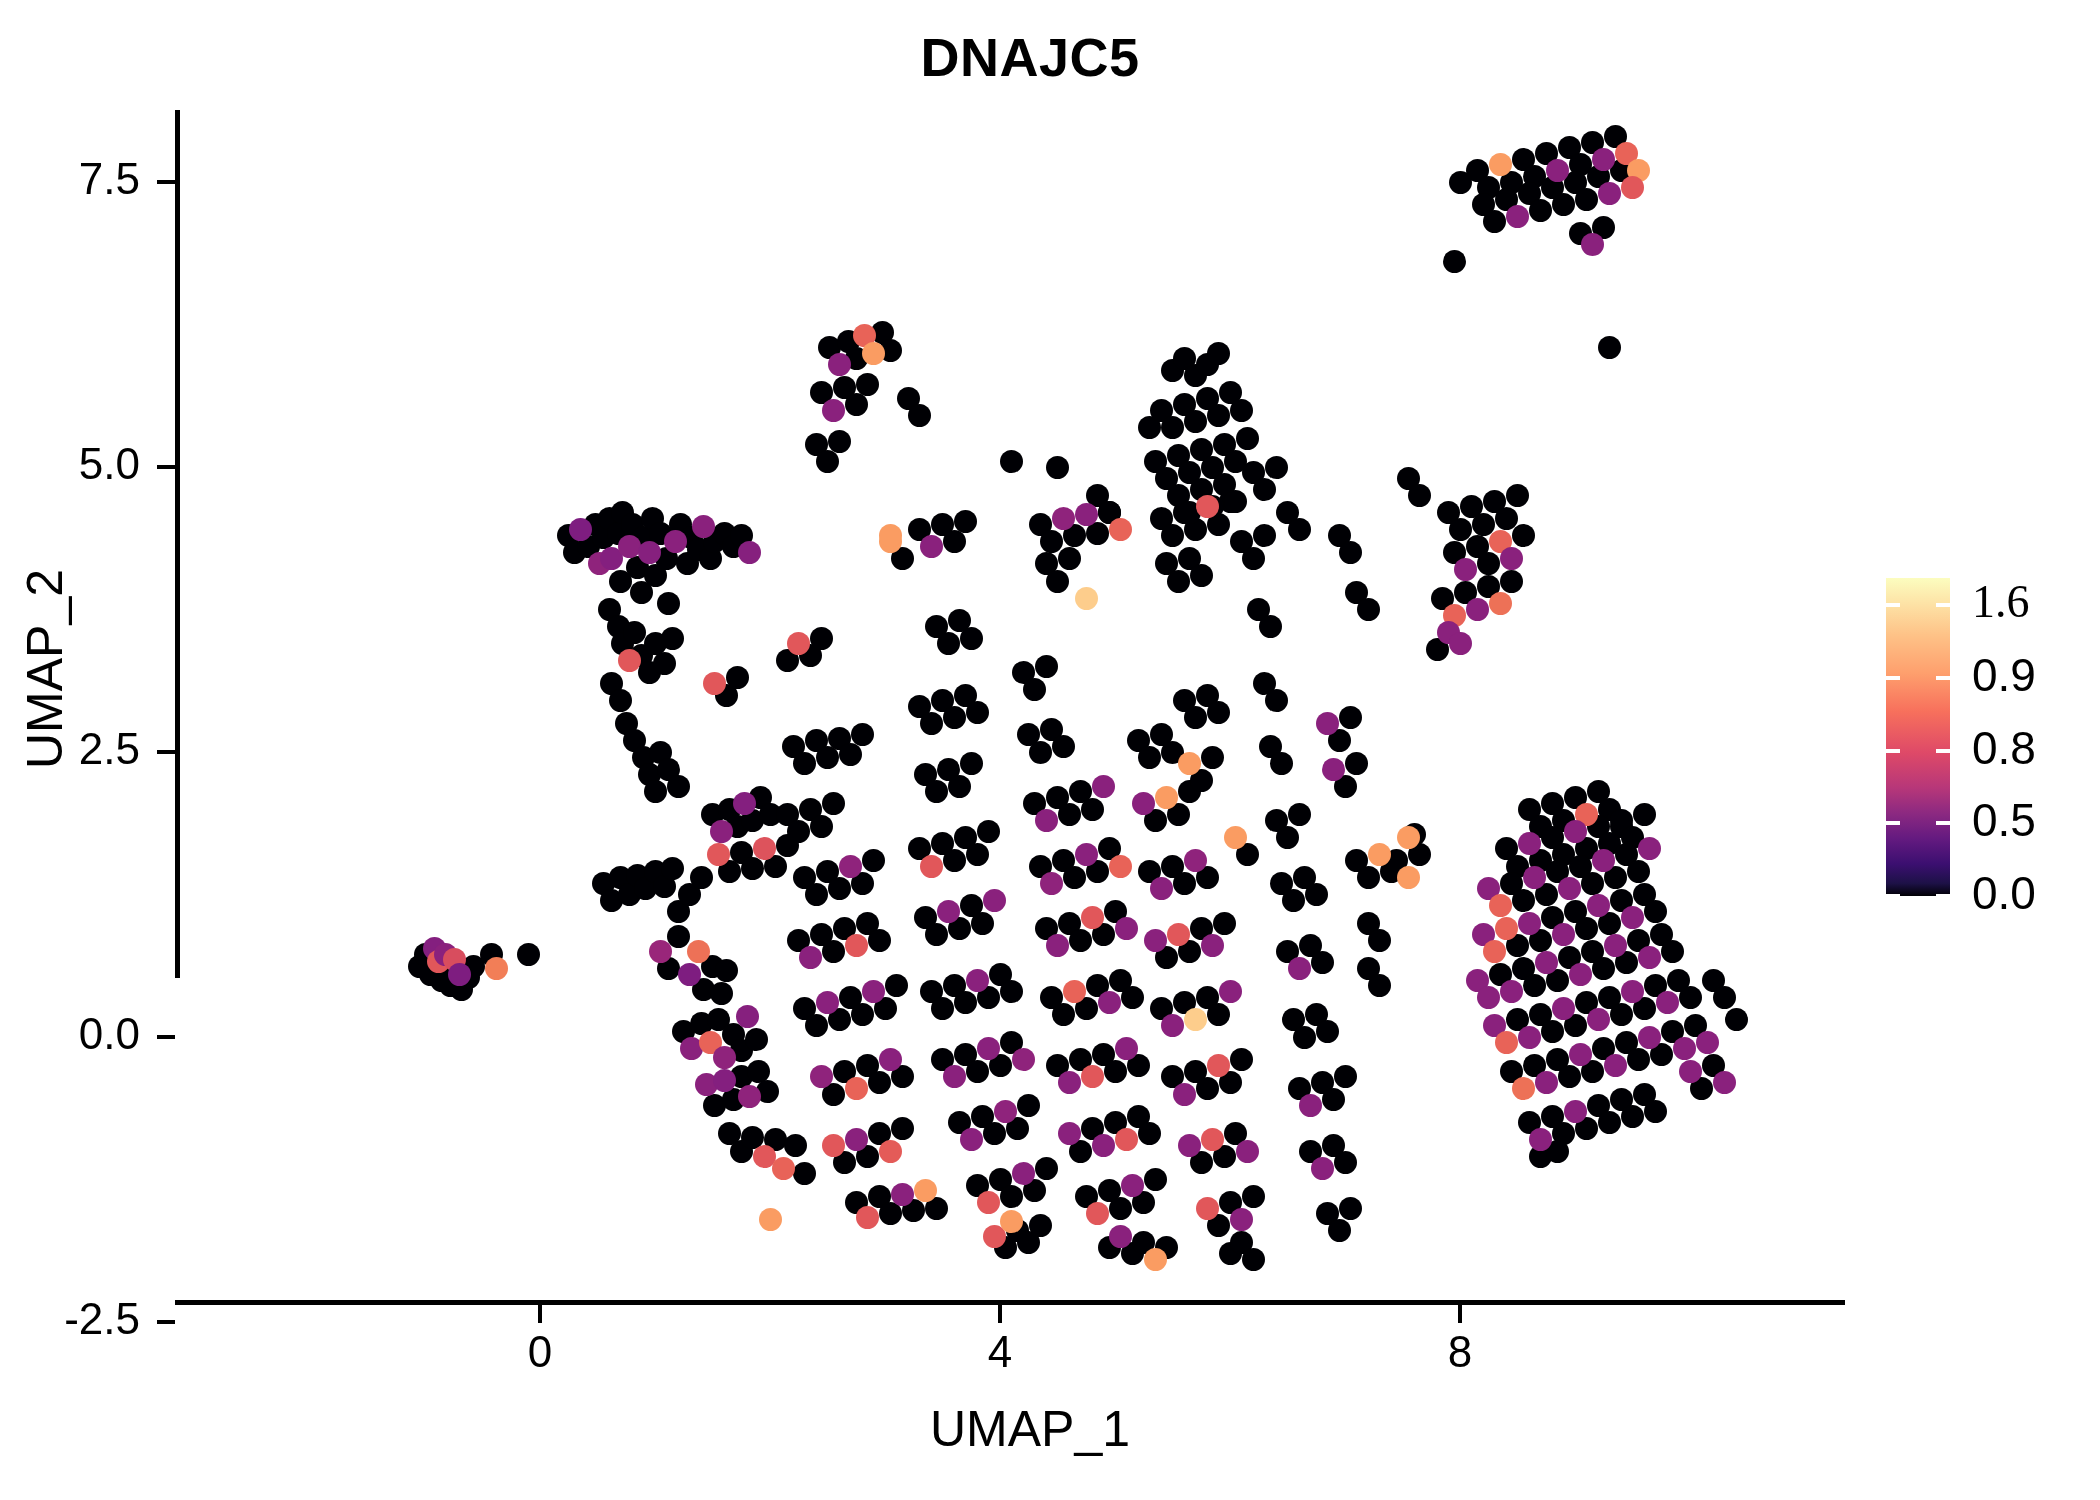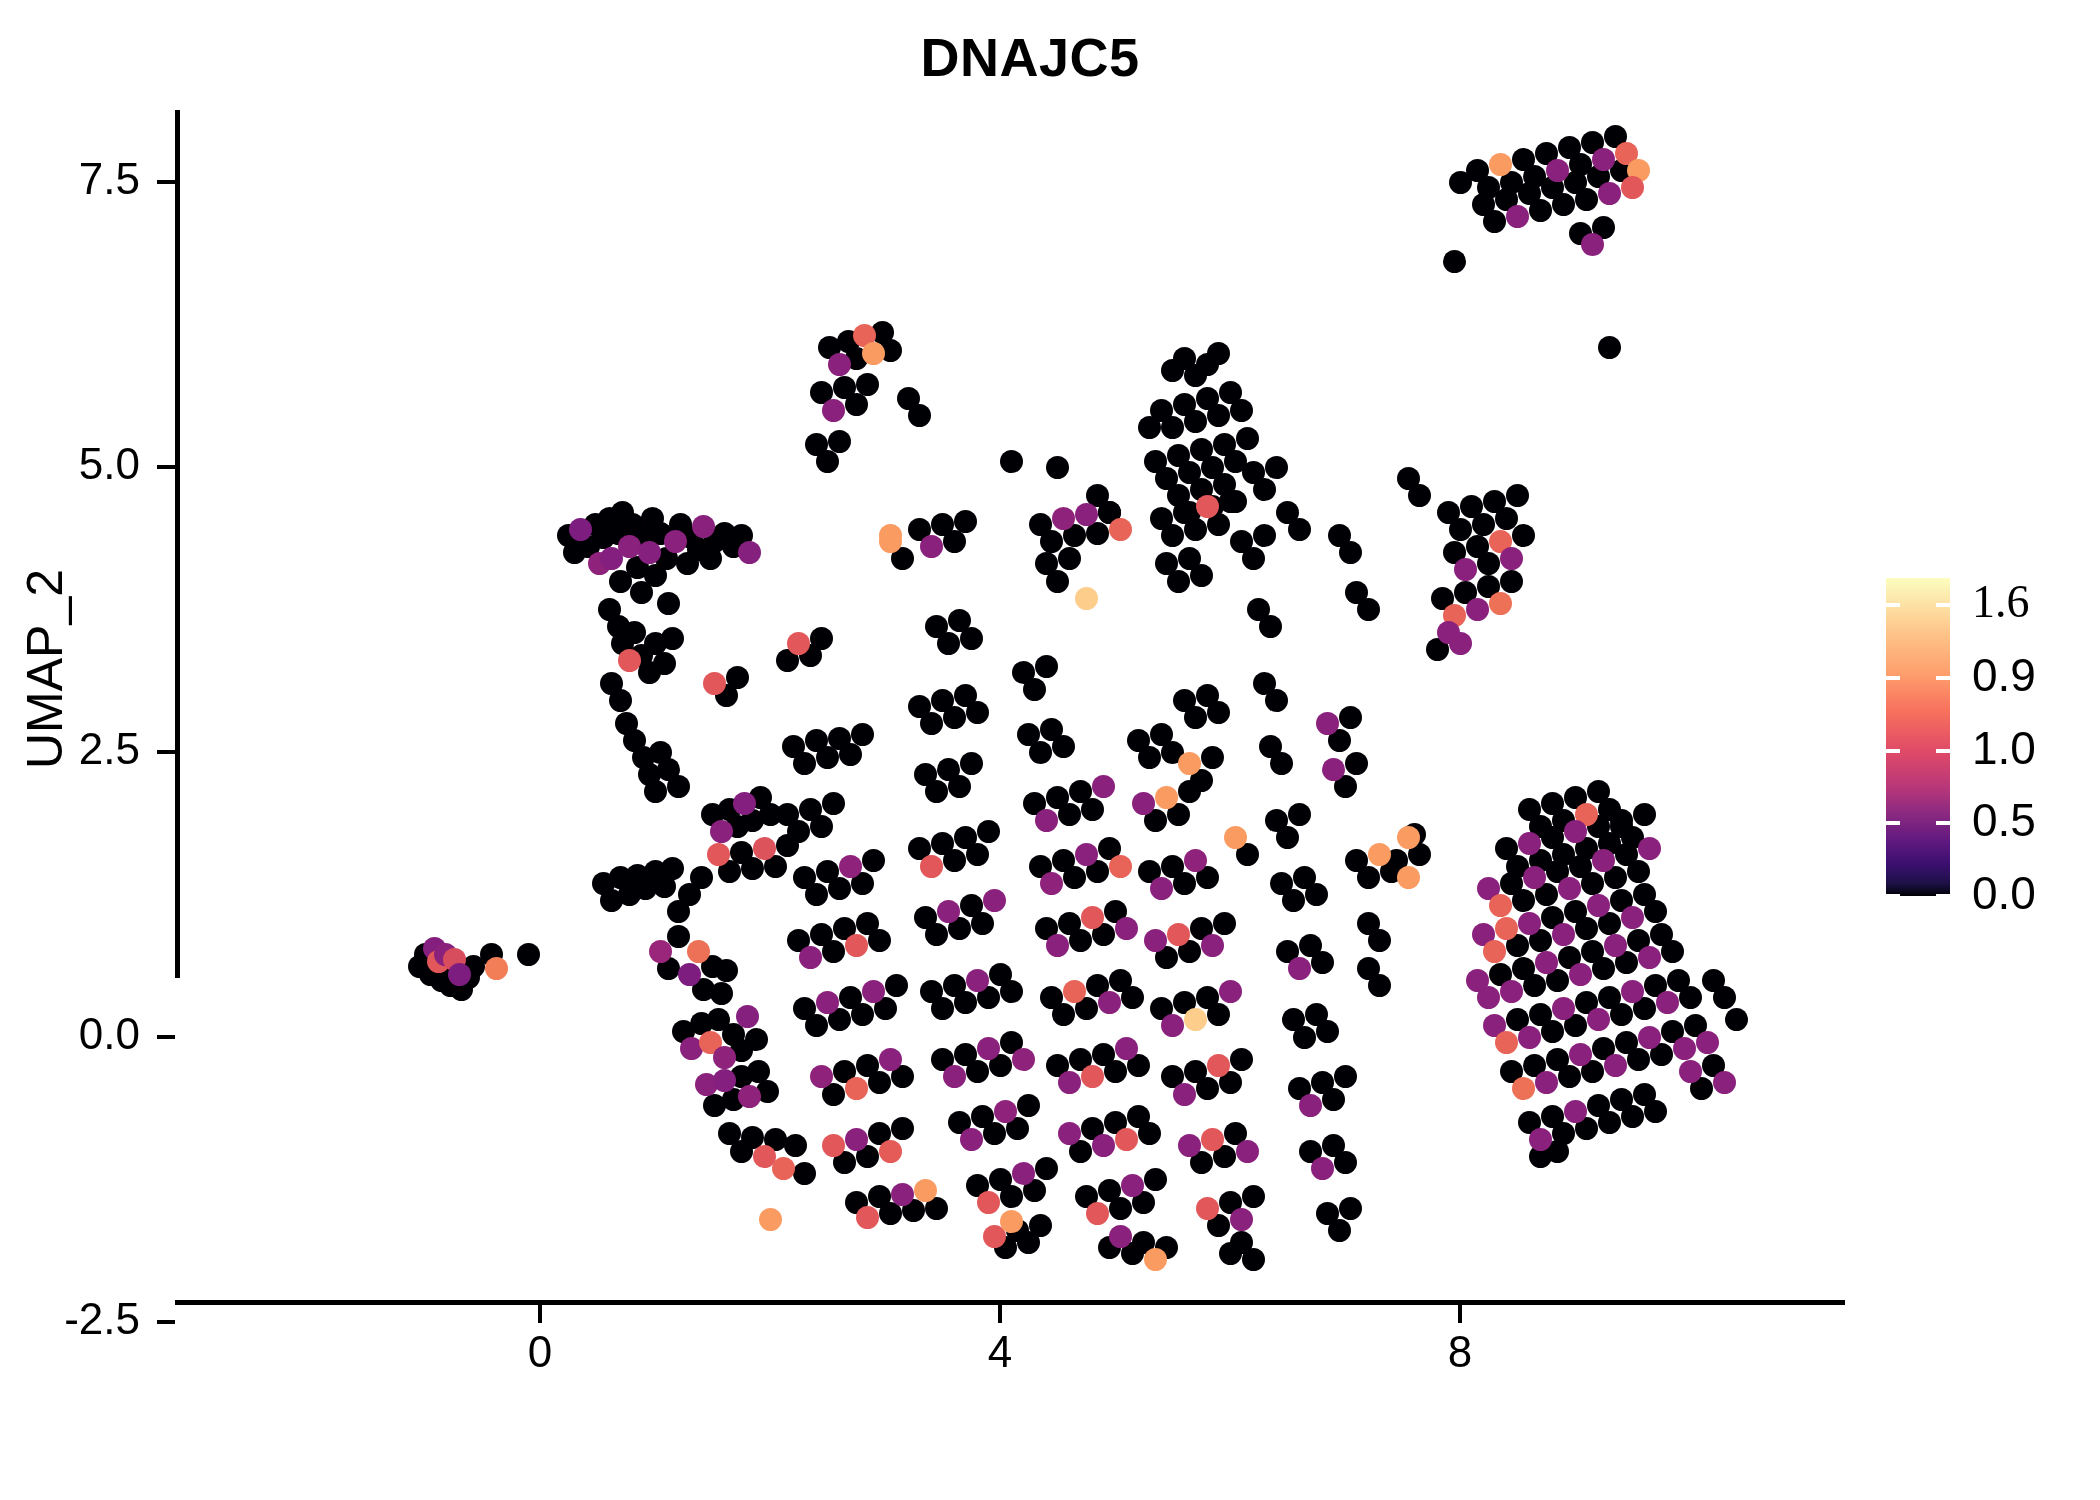--- a/index.html
+++ b/index.html
@@ -55,20 +55,21 @@
   <div id="xticks-holder">
       <div class="xtick" style="left: 538px;"></div>
       <div class="xtick-label" style="left: 480px;">0</div>
       <div class="xtick" style="left: 998px;"></div>
       <div class="xtick-label" style="left: 940px;">4</div>
       <div class="xtick" style="left: 1458px;"></div>
       <div class="xtick-label" style="left: 1400px;">8</div>
     </div>
 
   <div id="ylabel">UMAP_2</div>
+  <div id="xlabel">UMAP_1</div>
 
   <div id="points-layer">
       <div class="pt" style="left: 407.75px; top: 954.82px; background: rgb(0, 0, 4); z-index: 2;"></div>
       <div class="pt" style="left: 413.5px; top: 943.42px; background: rgb(0, 0, 4); z-index: 2;"></div>
       <div class="pt" style="left: 419.25px; top: 962.8px; background: rgb(0, 0, 4); z-index: 2;"></div>
       <div class="pt" style="left: 422.7px; top: 936.58px; background: rgb(132, 31, 127); z-index: 3;"></div>
       <div class="pt" style="left: 427.3px; top: 950.26px; background: rgb(225, 87, 90); z-index: 3;"></div>
       <div class="pt" style="left: 429.6px; top: 968.5px; background: rgb(0, 0, 4); z-index: 2;"></div>
       <div class="pt" style="left: 434.2px; top: 943.42px; background: rgb(138, 33, 125); z-index: 3;"></div>
       <div class="pt" style="left: 436.5px; top: 959.38px; background: rgb(0, 0, 4); z-index: 2;"></div>
@@ -802,18 +803,18 @@
       <div class="legend-tick" style="top: 748.629px; left: 1886px;"></div>
       <div class="legend-tick" style="top: 748.629px; left: 1936px;"></div>
       <div class="legend-tick" style="top: 675.943px; left: 1886px;"></div>
       <div class="legend-tick" style="top: 675.943px; left: 1936px;"></div>
       <div class="legend-tick" style="top: 603.257px; left: 1886px;"></div>
       <div class="legend-tick" style="top: 603.257px; left: 1936px;"></div>
     </div>
   <div id="legend-labels">
       <div class="legend-label" style="top: 866px;">0.0</div>
       <div class="legend-label" style="top: 793.314px;">0.5</div>
-      <div class="legend-label" style="top: 720.629px;">1.0</div>
+      <div class="legend-label" style="top: 720.629px;">0.8</div>
       <div class="legend-label" style="top: 647.943px;">0.9</div>
       <div class="legend-label" style="top: 575.257px; font-family: Liberation Serif, serif;">1.6</div>
     </div>
 
 </div>
 
 </body></html>

